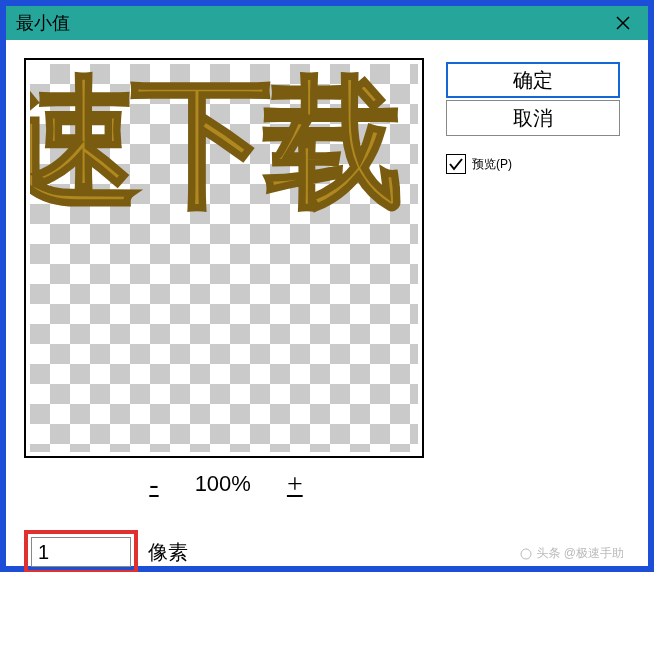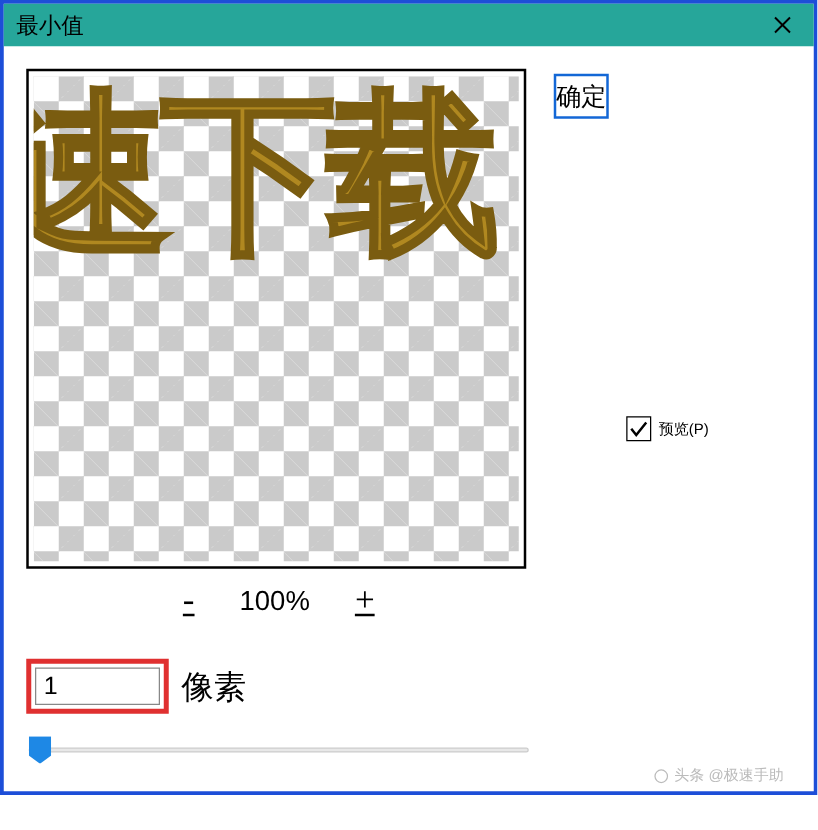--- a/index.html
+++ b/index.html
@@ -3,22 +3,22 @@
   <meta charset="utf-8">
   <style>
     * { box-sizing: border-box; margin: 0; padding: 0; }
     body {
       font-family: "Microsoft YaHei", SimSun, sans-serif;
       font-size: 18px;
       background: #fff;
     }
     .window {
       width: 654px;
-      height: 636px;
-      border: 3px solid #1d4ed8;
+      height: 572px;
+      border: 6px solid #1d4ed8;
       position: relative;
       background: #fff;
     }
     .titlebar {
       height: 34px;
       background: #26a69a;
       display: flex;
       align-items: center;
       justify-content: space-between;
       padding-left: 10px;
@@ -110,21 +110,21 @@
       display: inline-block;
     }
     .radius-input {
       width: 100px;
       height: 30px;
       border: 1px solid #888;
       font-size: 20px;
       padding: 2px 6px;
       outline: none;
     }
-    .radius-unit { font-size: 26px; margin-left: 4px; }
+    .radius-unit { font-size: 20px; margin-left: 4px; }
     .slider-row {
       margin-top: 18px;
       padding: 0 2px;
     }
     .slider {
       width: 400px;
       height: 22px;
       position: relative;
     }
     .slider-track {
@@ -141,22 +141,22 @@
       top: 0;
       left: 0;
       width: 18px;
       height: 22px;
       background: #1e88e5;
       clip-path: polygon(0 0, 100% 0, 100% 70%, 50% 100%, 0 70%);
     }
     .right-panel {
       flex: 1;
       display: flex;
-      flex-direction: row;
-      gap: 14px;
+      flex-direction: column;
+      gap: 2px;
       padding-top: 4px;
     }
     .dlg-button {
       height: 36px;
       border: 1px solid #888;
       background: #fff;
       font-size: 20px;
       cursor: pointer;
       font-family: inherit;
     }
@@ -230,20 +230,21 @@
       <div class="slider-row">
         <div class="slider">
           <div class="slider-track"></div>
           <div class="slider-thumb"></div>
         </div>
       </div>
     </div>
 
     <div class="right-panel">
       <button class="dlg-button primary">确定</button>
+      <button class="dlg-button">取消</button>
       <div class="preview-check">
         <span class="checkbox">
           <svg viewBox="0 0 16 16">
               <polyline points="2,8 6,13 14,3" fill="none" stroke="#000" stroke-width="2"></polyline>
             </svg>
         </span>
         <span>预览(P)</span>
       </div>
     </div>
   </div>

